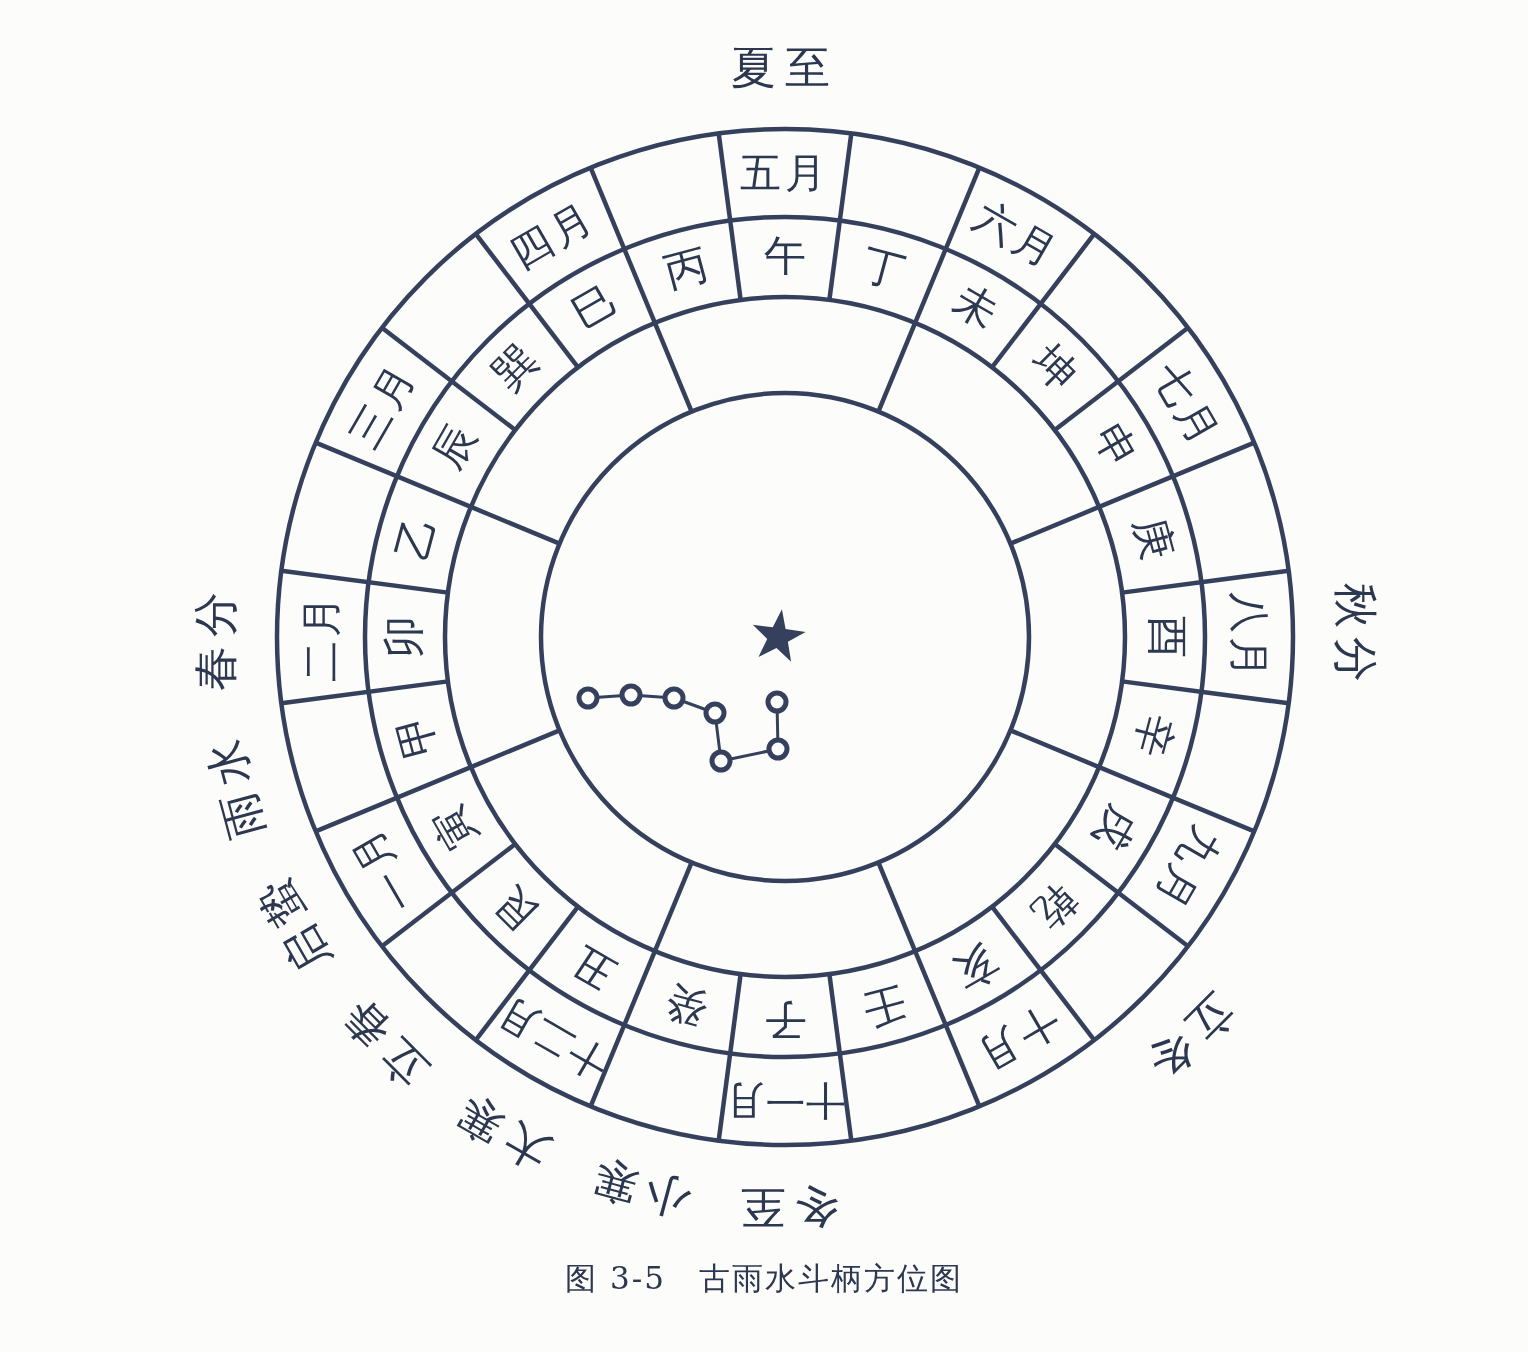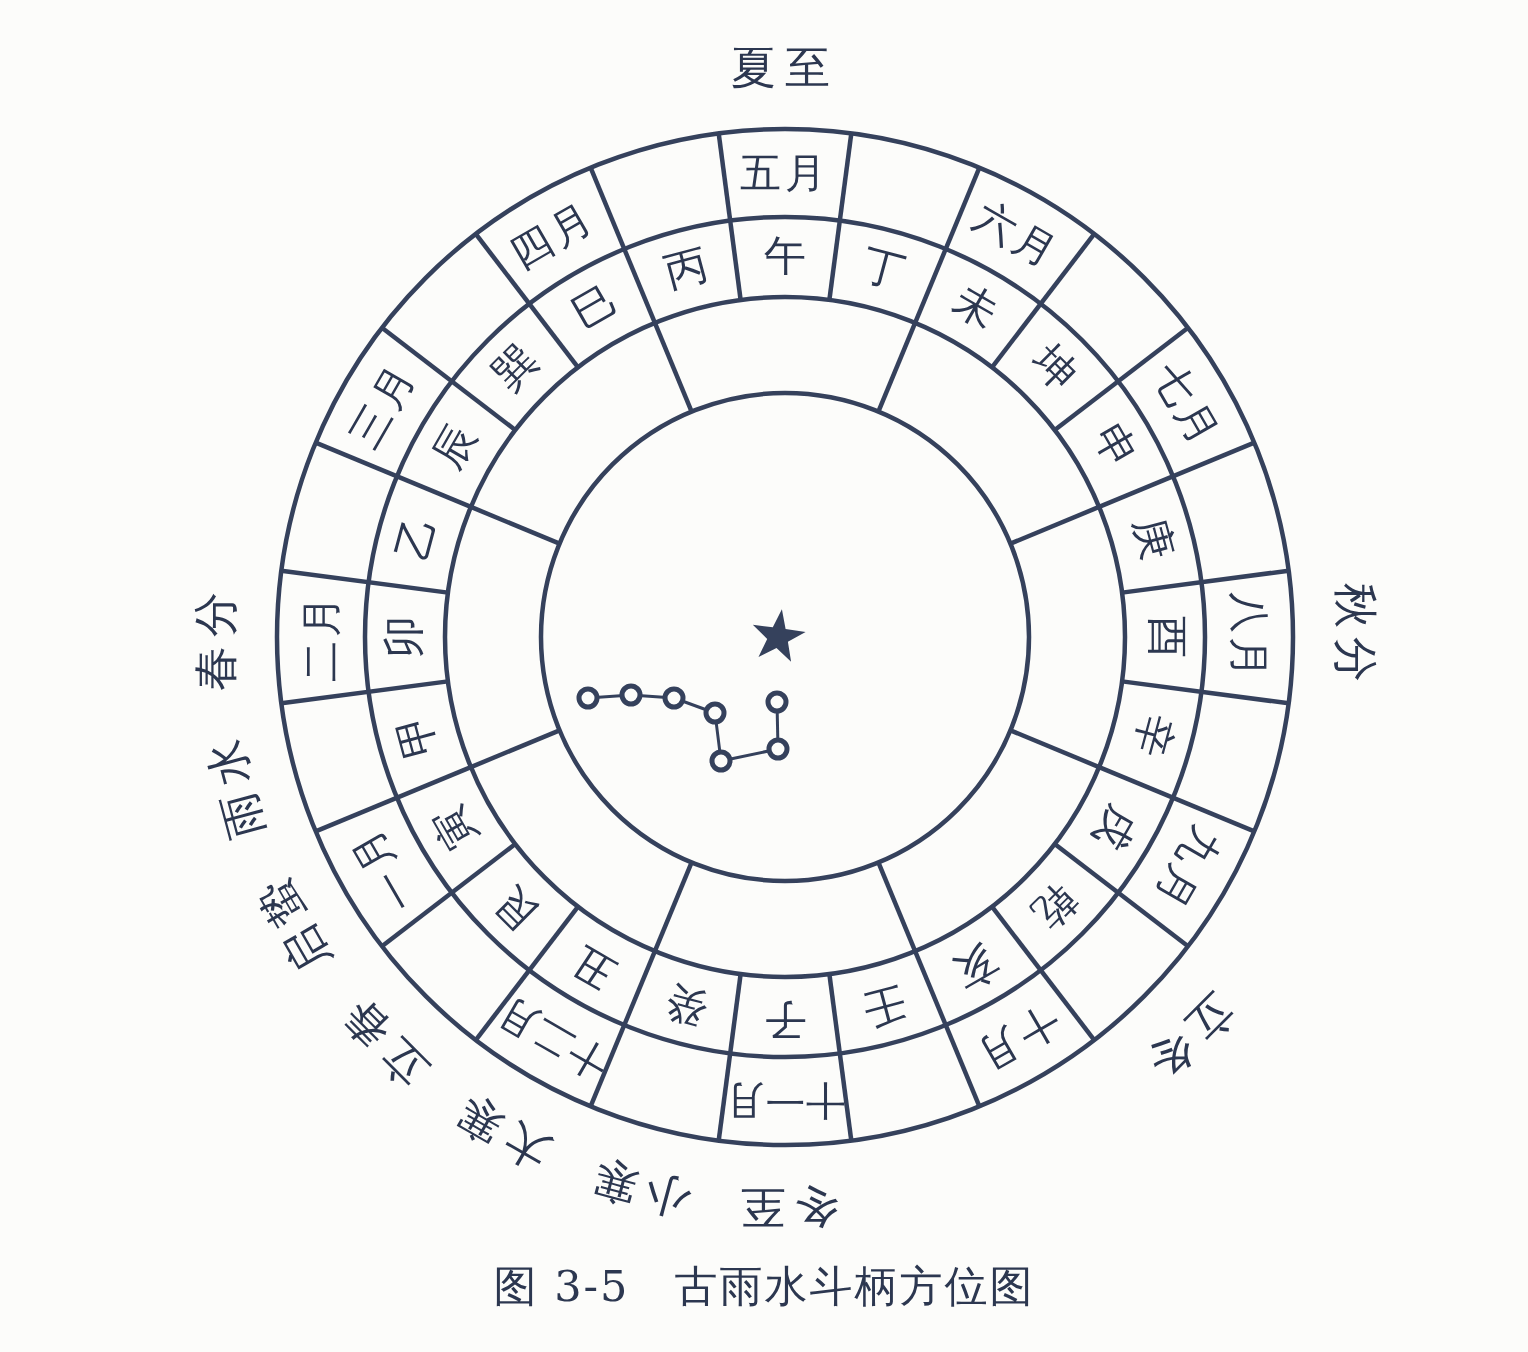--- a/index.html
+++ b/index.html
@@ -21,21 +21,21 @@
   }
   .term-text   { font-size: 45px; letter-spacing: 9px; }
   .month-text  { font-size: 41px; letter-spacing: 4px; }
   .month-text3 { font-size: 40px; letter-spacing: 0px; }
   .dir-text    { font-size: 42px; }
   .caption {
     position: absolute;
     left: 0; right: 0;
     top: 1258px;
     text-align: center;
-    font-size: 43px;
+    font-size: 31px;
     letter-spacing: 2px;
     color: #2c3750;
   }
 </style>
 </head>
 <body>
 
 <div class="page">
   <svg id="wheel-svg" width="1528" height="1352" viewBox="0 0 1528 1352">
       <circle cx="785" cy="637" r="508" fill="none" stroke="#35415c" stroke-width="4.5"></circle>

